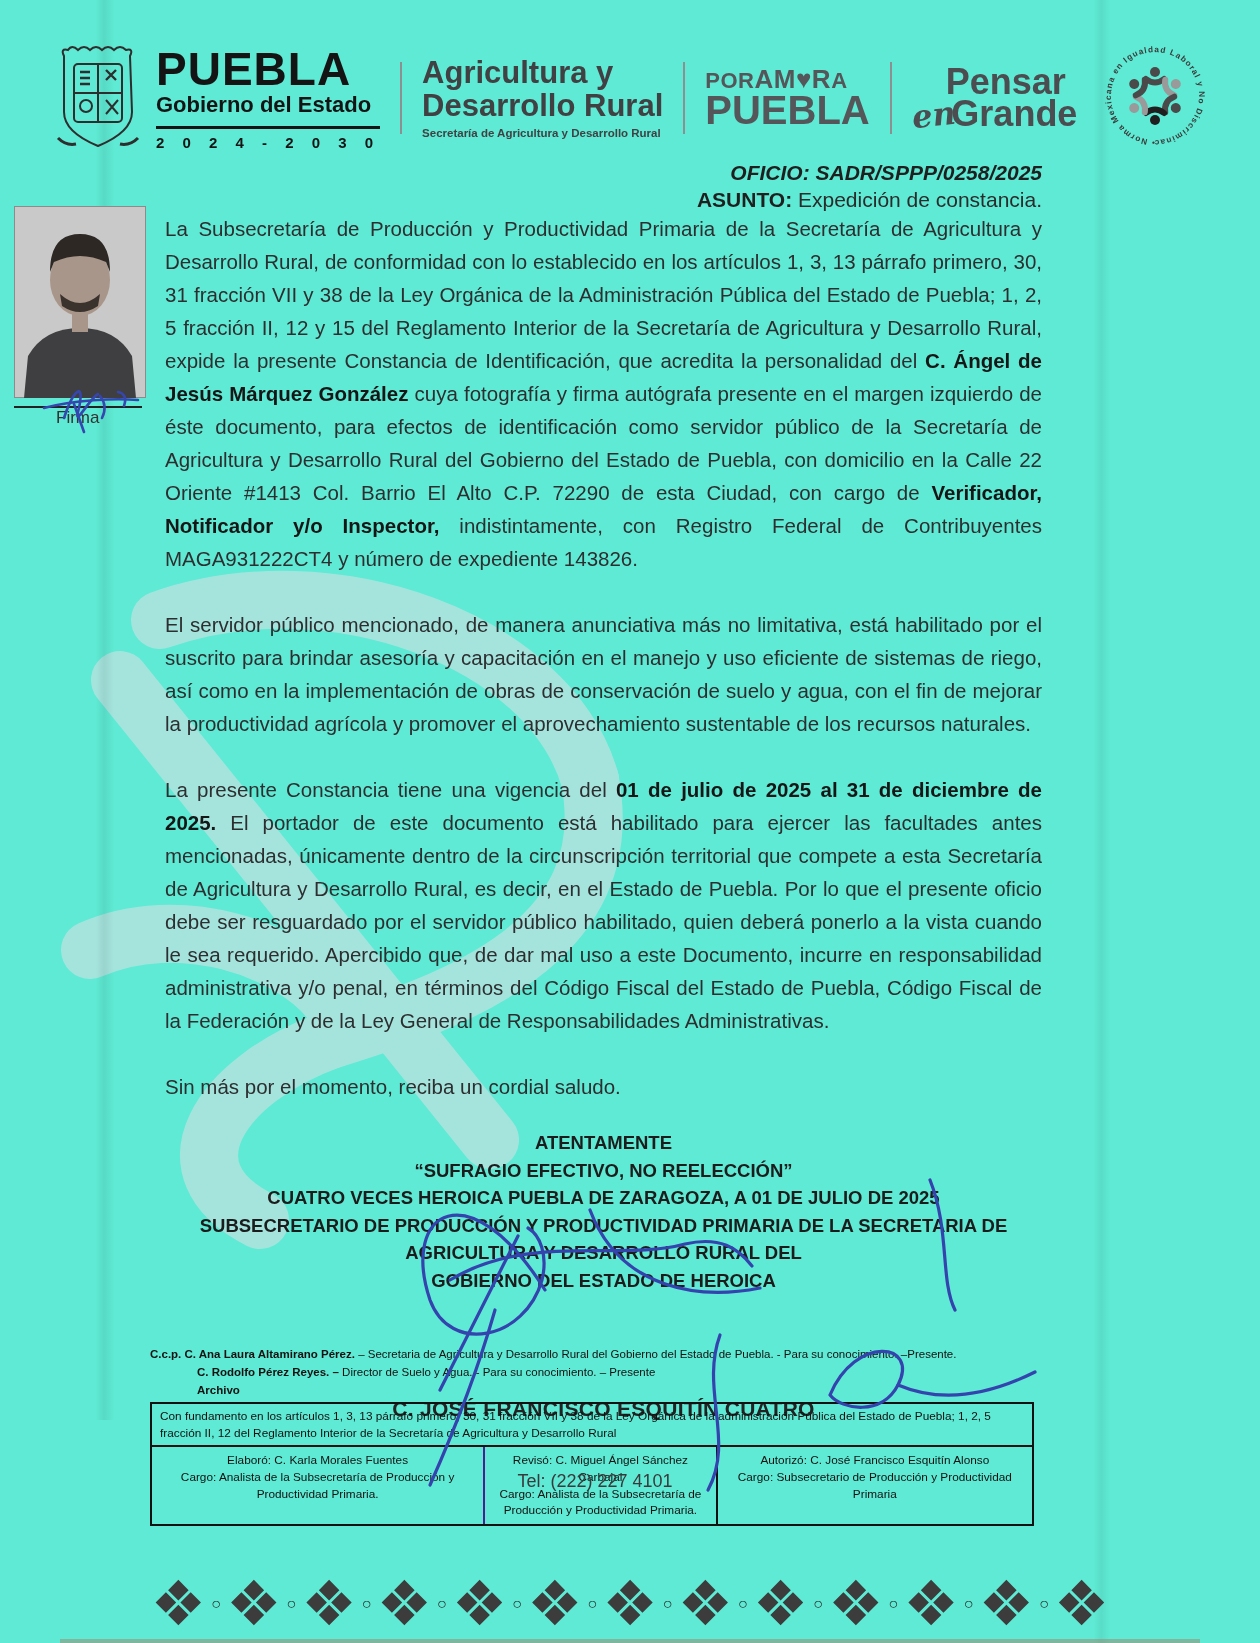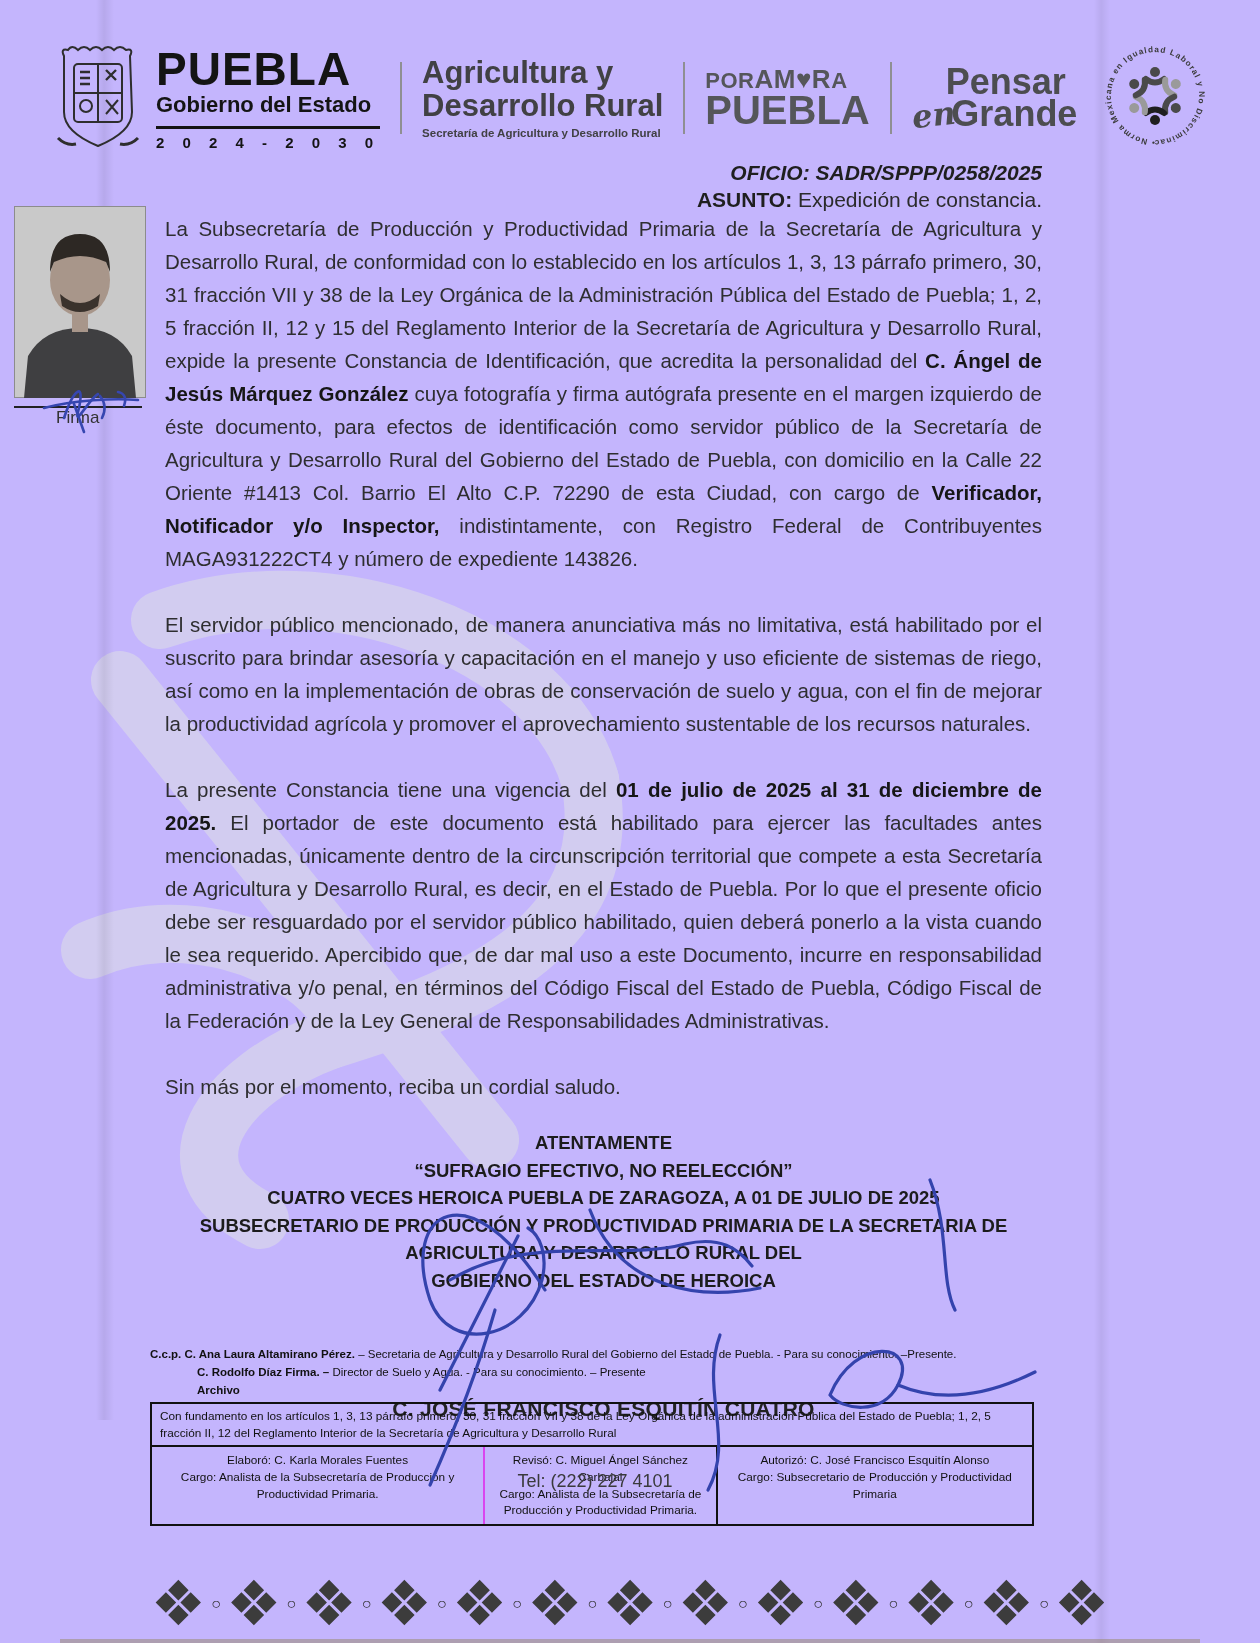--- a/index.html
+++ b/index.html
@@ -1,16 +1,16 @@
 <!DOCTYPE html>
 <html><head>
 <meta charset="utf-8">
 <style>
   html,body{margin:0;padding:0;background:#ffffff;}
-  .page{position:relative;width:1260px;height:1643px;background:#c4b5fd;overflow:hidden;
+  .page{position:relative;width:1260px;height:1643px;background:#5eead4;overflow:hidden;
         font-family:"Liberation Sans",sans-serif;color:#2b2b2b;}
   
   .streak{position:absolute;top:0;pointer-events:none;z-index:1;}
   .streak.left{left:96px;width:18px;height:1420px;background:linear-gradient(to right,rgba(0,0,0,0),rgba(0,0,0,0.07) 45%,rgba(0,0,0,0));}
   .streak.right{left:1094px;width:16px;height:1643px;background:linear-gradient(to right,rgba(0,0,0,0),rgba(0,0,0,0.06) 45%,rgba(0,0,0,0));}
   .watermark{position:absolute;left:30px;top:530px;z-index:0;opacity:.55;}
   
   .header{position:absolute;top:40px;left:52px;right:48px;display:flex;align-items:center;z-index:2;}
   .vdiv{width:2px;height:72px;background:#8f8f92;margin:0 20px;flex:none;}
   .brand{margin-left:12px;flex:none;}
@@ -48,21 +48,21 @@
   .signer{text-align:center;font-weight:700;font-size:21px;color:#222;margin-top:98px;letter-spacing:.3px;}
   
   .lowblock{position:absolute;left:150px;top:1346px;width:884px;z-index:2;}
   .ccp{font-size:11.5px;line-height:1.55;color:#111;}
   .ccp .ind{margin-left:47px;}
   .ccp b{font-weight:800;}
   .fbox{border:2px solid #111;margin-top:3px;font-size:11.8px;line-height:1.4;color:#111;}
   .fbox .fund{padding:4px 8px;border-bottom:2px solid #111;}
   .fcells{display:flex;}
   .fcell{padding:5px 6px;text-align:center;}
-  .fcell.c1{width:38%;border-right:2px solid #d946ef;}
+  .fcell.c1{width:38%;border-right:2px solid #4c1d95;}
   .fcell.c2{width:26%;border-right:2px solid #111;}
   .fcell.c3{width:36%;}
   
   .addr{position:absolute;left:0;top:1468px;width:1190px;text-align:center;z-index:2;font-size:19.5px;color:#3a3a3c;line-height:1.5;}
   .addr .tel{font-size:18px;}
   .band{position:absolute;left:0;bottom:10px;width:1260px;display:flex;align-items:center;justify-content:center;z-index:2;color:#3c3c3c;}
   .band .motif{font-size:62px;line-height:58px;margin:0 2px;}
   .band .ring{font-size:16px;margin:0 3px;color:#2f2f2f;}
   .bottomedge{position:absolute;left:60px;bottom:0;width:1140px;height:4px;background:#9b8a72;opacity:.55;z-index:2;}
   .ink{position:absolute;z-index:3;pointer-events:none;}
@@ -215,21 +215,21 @@
       <path d="M 640 40 C 660 90, 650 140, 665 170"></path>
       <path d="M 430 195 C 410 250, 445 300, 418 350"></path>
       <path d="M 540 255 C 565 195, 630 202, 608 245 C 592 276, 552 270, 540 255"></path>
       <path d="M 608 245 C 655 265, 705 252, 745 232"></path>
     </g>
   </svg>
 
   <div class="lowblock">
     <div class="ccp">
       <div><b>C.c.p. C. Ana Laura Altamirano Pérez.</b><span> – Secretaria de Agricultura y Desarrollo Rural del Gobierno del Estado de Puebla. - Para su conocimiento. –Presente.</span></div>
-      <div class="ind"><b>C. Rodolfo Díaz Firma. –</b><span> Director de Suelo y Agua. - Para su conocimiento. – Presente</span></div>
+      <div class="ind"><b>C. Rodolfo Pérez Reyes. –</b><span> Director de Suelo y Agua. - Para su conocimiento. – Presente</span></div>
       <div class="ind"><b>Archivo</b></div>
     </div>
     <div class="fbox">
       <div class="fund">Con fundamento en los artículos 1, 3, 13 párrafo primero, 30, 31 fracción VII y 38 de la Ley Orgánica de la administración Pública del Estado de Puebla; 1, 2, 5 fracción II, 12 del Reglamento Interior de la Secretaría de Agricultura y Desarrollo Rural</div>
       <div class="fcells">
         <div class="fcell c1">
           <div>Elaboró: C. Karla Morales Fuentes</div>
           <div>Cargo: Analista de la Subsecretaría de Producción y Productividad Primaria.</div>
         </div>
         <div class="fcell c2">

